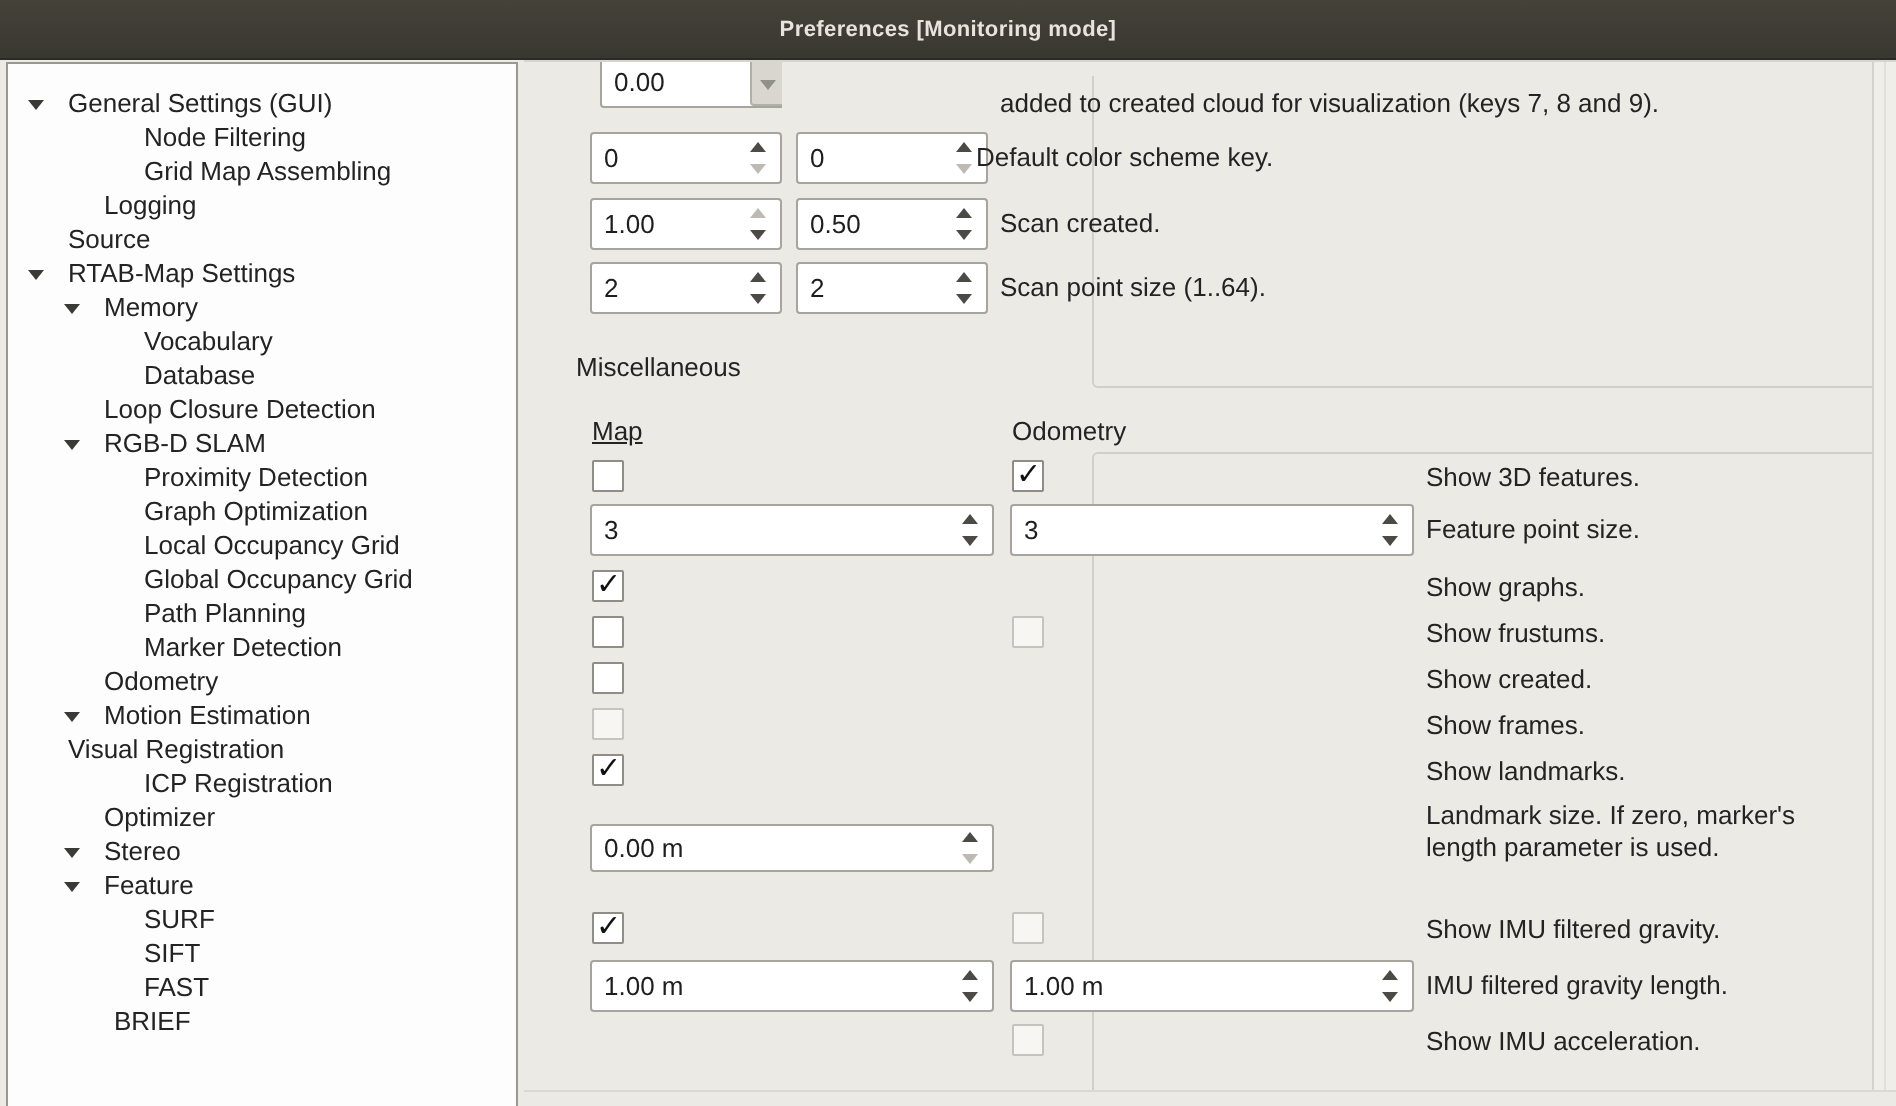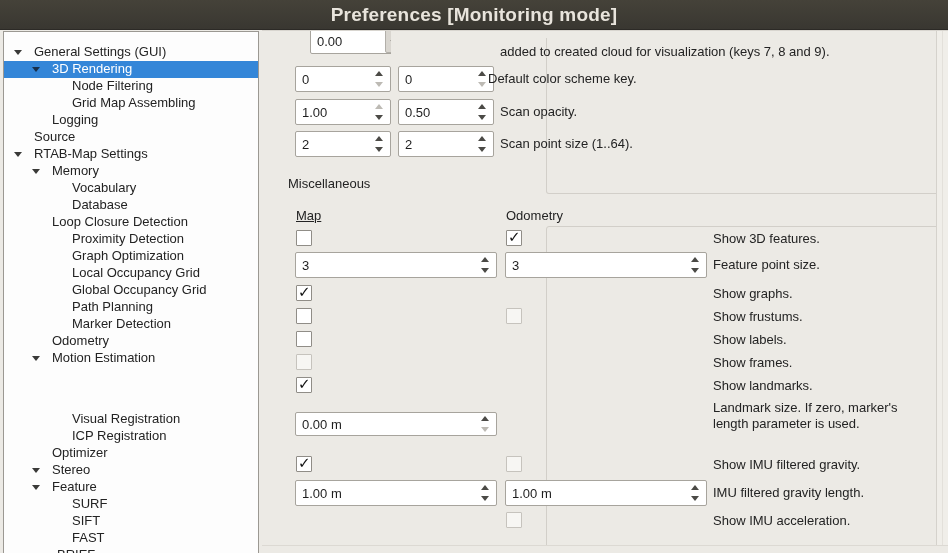--- a/index.html
+++ b/index.html
@@ -3,21 +3,21 @@
 <meta charset="utf-8">
 <style>
   html,body{margin:0;padding:0;}
   body{width:948px;height:553px;overflow:hidden;font-family:"Liberation Sans","DejaVu Sans",sans-serif;}
   #app{position:relative;width:948px;height:553px;background:#eceae5;overflow:hidden;}
 
   
   .titlebar{position:absolute;left:0;top:0;width:948px;height:29px;
     background:linear-gradient(#454239,#393731);border-bottom:1px solid #2c2a26;
     display:flex;align-items:center;justify-content:center;}
-  .titlebar .t{color:#e8e4dc;font-size:19px;font-weight:bold;letter-spacing:.2px;}
+  .titlebar .t{color:#e8e4dc;font-size:11px;font-weight:bold;letter-spacing:.2px;}
 
   
   .treepanel{position:absolute;left:3px;top:31px;width:256px;height:522px;
     background:#fdfdfd;border:1px solid #9b9892;border-bottom:none;box-sizing:border-box;
     overflow:hidden;padding-top:12px;}
   .trow{position:relative;height:17px;line-height:17px;font-size:13px;color:#232323;white-space:nowrap;}
   .trow .tlabel{display:block;height:17px;line-height:16px;}
   .trow.sel{background:#3486d8;}
   .trow.sel .tlabel{color:#ffffff;}
   .arr{position:absolute;top:6px;width:0;height:0;border-left:4px solid transparent;
@@ -46,21 +46,21 @@
   .spin .btns{position:absolute;right:5px;top:0;height:100%;width:10px;}
   .spin .up,.spin .dn{position:absolute;left:0;width:0;height:0;
     border-left:4px solid transparent;border-right:4px solid transparent;}
   .spin .up{top:calc(50% - 8px);border-bottom:5px solid #4b4a46;}
   .spin .dn{top:calc(50% + 3px);border-top:5px solid #4b4a46;}
   .spin .up.off{border-bottom-color:#bdbab4;}
   .spin .dn.off{border-top-color:#bdbab4;}
 
   
   .cutwrap{position:absolute;overflow:hidden;}
-  .cutwrap .spin{left:15px;width:100%;height:26px;top:-3px;text-decoration:underline;}
+  .cutwrap .spin{left:5px;width:100%;height:26px;top:-3px;text-decoration:underline;}
   .dropbtn{position:absolute;right:1px;top:-2px;width:19px;height:26px;background:#d9d6d0;
     border:1px solid #b2afa9;border-radius:2px;box-sizing:border-box;}
   .dropbtn .dn2{position:absolute;left:4px;top:12px;width:0;height:0;
     border-left:4px solid transparent;border-right:4px solid transparent;border-top:5px solid #92908a;}
 
   
   .cb{position:absolute;width:16px;height:16px;background:#ffffff;border:1px solid #908d87;
     border-radius:1px;box-sizing:border-box;}
   .cb.disabled{border-color:#c6c3bd;background:#f7f6f3;}
   .cb .mark{position:absolute;left:1px;top:-3px;font-size:15px;font-weight:bold;color:#111111;}
@@ -72,24 +72,20 @@
 
   <div class="titlebar">
     <span class="t">Preferences [Monitoring mode]</span>
   </div>
 
   <div class="treepanel" id="tree">
       <div class="trow">
         <div class="arr" style="left: 10px;"></div>
         <div class="tlabel" style="padding-left: 30px;">General Settings (GUI)</div>
       </div>
-      <div class="trow sel">
-        <div class="arr" style="left: 28px;"></div>
-        <div class="tlabel" style="padding-left: 48px;">3D Rendering</div>
-      </div>
       <div class="trow">
         <div class="tlabel" style="padding-left: 68px;">Node Filtering</div>
       </div>
       <div class="trow">
         <div class="tlabel" style="padding-left: 68px;">Grid Map Assembling</div>
       </div>
       <div class="trow">
         <div class="tlabel" style="padding-left: 48px;">Logging</div>
       </div>
       <div class="trow">
@@ -106,20 +102,24 @@
       <div class="trow">
         <div class="tlabel" style="padding-left: 68px;">Vocabulary</div>
       </div>
       <div class="trow">
         <div class="tlabel" style="padding-left: 68px;">Database</div>
       </div>
       <div class="trow">
         <div class="tlabel" style="padding-left: 48px;">Loop Closure Detection</div>
       </div>
       <div class="trow">
+        <div class="arr" style="left: 28px;"></div>
+        <div class="tlabel" style="padding-left: 48px;">RGB-D SLAM</div>
+      </div>
+      <div class="trow">
         <div class="tlabel" style="padding-left: 68px;">Proximity Detection</div>
       </div>
       <div class="trow">
         <div class="tlabel" style="padding-left: 68px;">Graph Optimization</div>
       </div>
       <div class="trow">
         <div class="tlabel" style="padding-left: 68px;">Local Occupancy Grid</div>
       </div>
       <div class="trow">
         <div class="tlabel" style="padding-left: 68px;">Global Occupancy Grid</div>
@@ -131,21 +131,21 @@
         <div class="tlabel" style="padding-left: 68px;">Marker Detection</div>
       </div>
       <div class="trow">
         <div class="tlabel" style="padding-left: 48px;">Odometry</div>
       </div>
       <div class="trow">
         <div class="arr" style="left: 28px;"></div>
         <div class="tlabel" style="padding-left: 48px;">Motion Estimation</div>
       </div>
       <div class="trow">
-        <div class="tlabel" style="padding-left: 68px; margin-top: 44px;">Visual Registration</div>
+        <div class="tlabel" style="padding-left: 30px;">Visual Registration</div>
       </div>
       <div class="trow">
         <div class="tlabel" style="padding-left: 68px;">ICP Registration</div>
       </div>
       <div class="trow">
         <div class="tlabel" style="padding-left: 48px;">Optimizer</div>
       </div>
       <div class="trow">
         <div class="arr" style="left: 28px;"></div>
         <div class="tlabel" style="padding-left: 48px;">Stereo</div>
@@ -213,21 +213,21 @@
           <div class="dn"></div>
         </div>
       </div>
       <div class="spin" style="left: 398px; top: 99px; width: 96px; height: 26px; padding-left: 23px;">
         <div class="val">0.50</div>
         <div class="btns">
           <div class="up"></div>
           <div class="dn"></div>
         </div>
       </div>
-      <div class="flabel" style="left: 500px; top: 104px;">Scan opacity.</div>
+      <div class="flabel" style="left: 500px; top: 104px;">Scan created.</div>
       <div class="spin" style="left: 295px; top: 131px; width: 96px; height: 26px;">
         <div class="val">2</div>
         <div class="btns">
           <div class="up"></div>
           <div class="dn"></div>
         </div>
       </div>
       <div class="spin" style="left: 398px; top: 131px; width: 96px; height: 26px;">
         <div class="val">2</div>
         <div class="btns">
@@ -257,21 +257,21 @@
       </div>
       <div class="flabel" style="left: 713px; top: 257px;">Feature point size.</div>
       <div class="cb" style="left: 296px; top: 285px;">
         <div class="mark">✓</div>
       </div>
       <div class="flabel" style="left: 713px; top: 286px;">Show graphs.</div>
       <div class="cb" style="left: 296px; top: 308px;"></div>
       <div class="cb disabled" style="left: 506px; top: 308px;"></div>
       <div class="flabel" style="left: 713px; top: 309px;">Show frustums.</div>
       <div class="cb" style="left: 296px; top: 331px;"></div>
-      <div class="flabel" style="left: 713px; top: 332px;">Show labels.</div>
+      <div class="flabel" style="left: 713px; top: 332px;">Show created.</div>
       <div class="cb disabled" style="left: 296px; top: 354px;"></div>
       <div class="flabel" style="left: 713px; top: 355px;">Show frames.</div>
       <div class="cb" style="left: 296px; top: 377px;">
         <div class="mark">✓</div>
       </div>
       <div class="flabel" style="left: 713px; top: 378px;">Show landmarks.</div>
       <div class="spin" style="left: 295px; top: 412px; width: 202px; height: 24px;">
         <div class="val">0.00 m</div>
         <div class="btns">
           <div class="up"></div>

